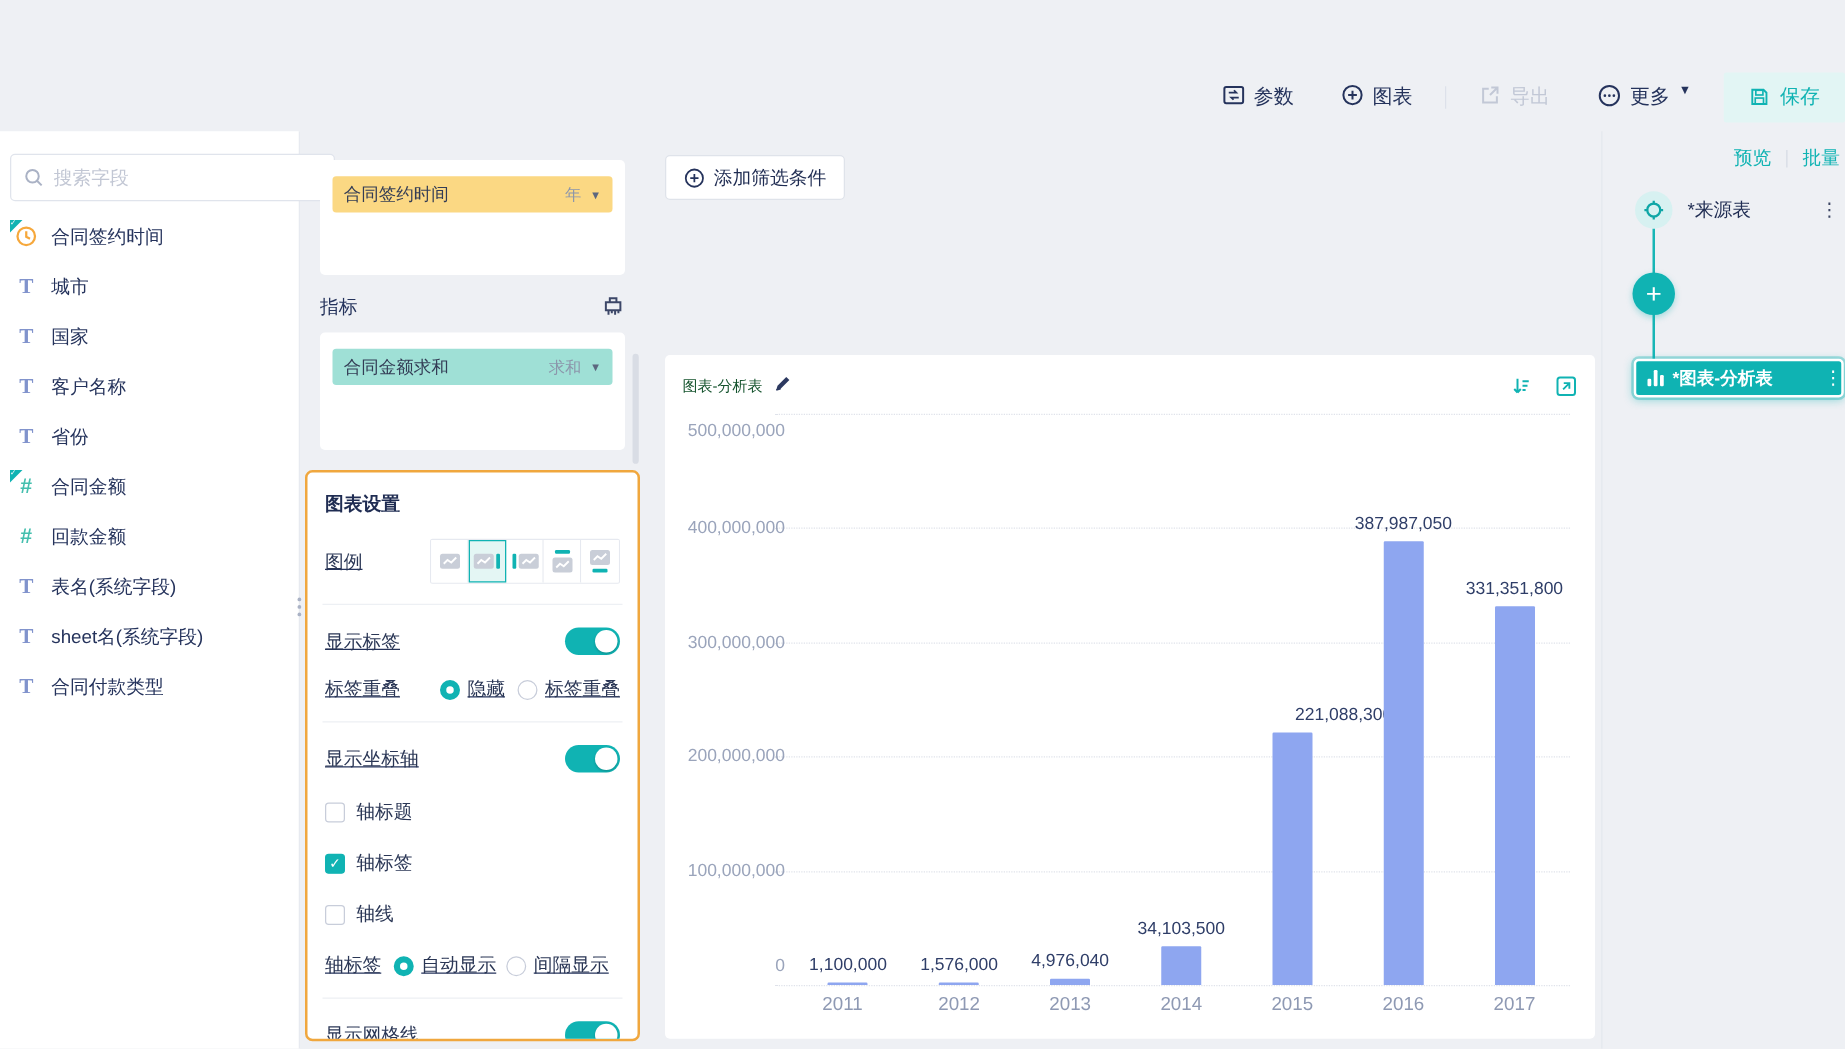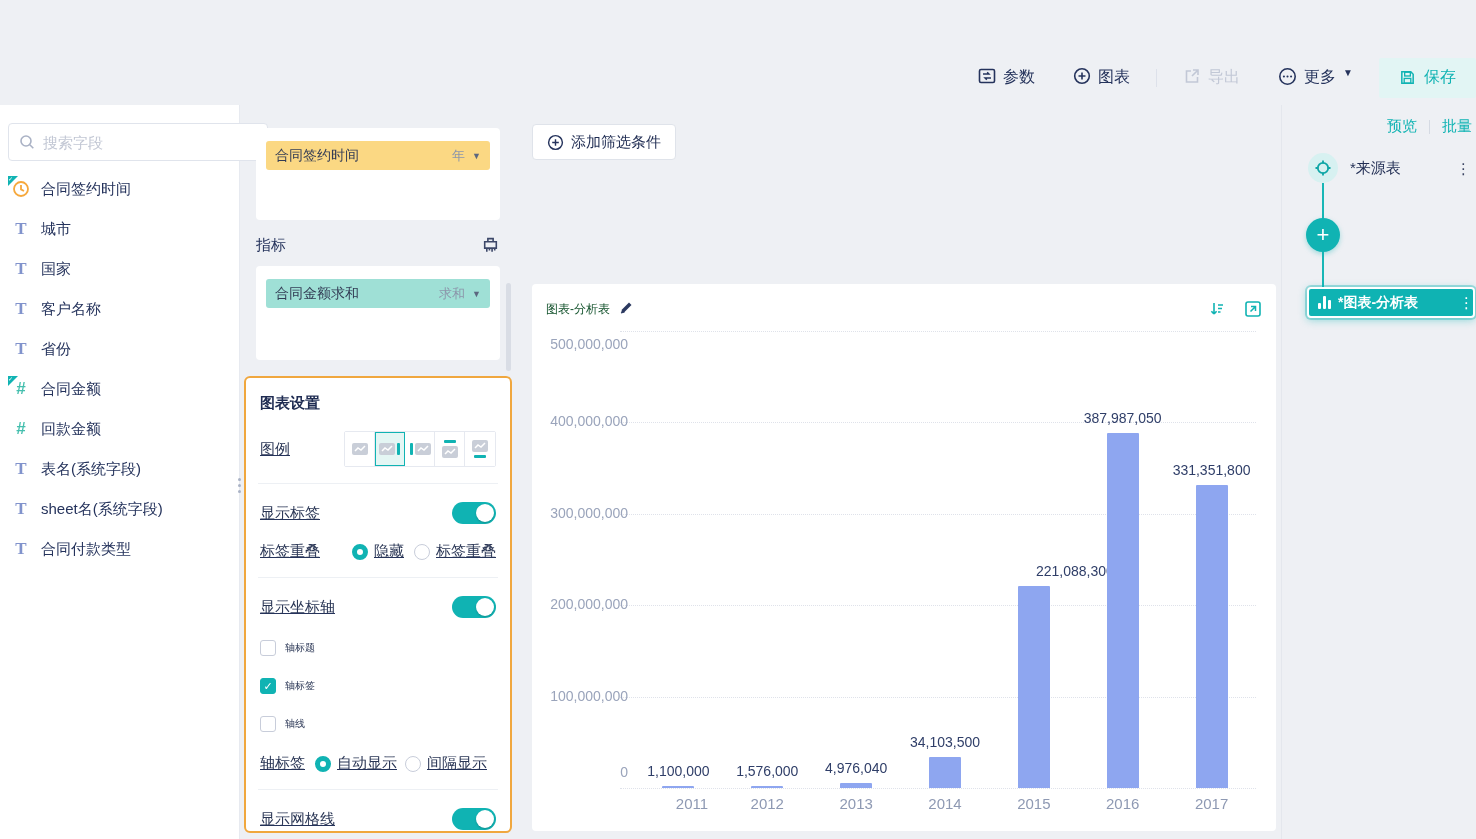--- a/index.html
+++ b/index.html
@@ -85,21 +85,21 @@
   .toggle.on { background:#10b3b3; }
   .toggle .knob { position:absolute; top:2px; left:2px; width:18px; height:18px; border-radius:50%; background:#fff; box-shadow:0 1px 2px rgba(0,0,0,.2); }
   .toggle.on .knob { left:auto; right:2px; }
   
   .radio { width:16px; height:16px; border-radius:50%; border:1px solid #c8cdda; background:#fff; cursor:pointer; flex:none; }
   .radio.on { border:5px solid #10b3b3; }
   .r-lbl { font-size:15px; color:#2a3655; margin-left:6px; }
   
   .cb { width:16px; height:16px; border-radius:3px; border:1px solid #c8cdda; background:#fff; cursor:pointer; flex:none; display:flex; align-items:center; justify-content:center; color:transparent; font-size:11px; }
   .cb.on { background:#10b3b3; border-color:#10b3b3; color:#fff; }
-  .cb-lbl { font-size:10px; color:#2a3655; margin-left:9px; }
+  .cb-lbl { font-size:15px; color:#2a3655; margin-left:9px; }
   .cb-row { display:flex; align-items:center; margin-top:22px; }
 
   
   #add-filter { position:absolute; left:532px; top:124px; height:36px; padding:0 14px; background:#fff; border:1px solid #dfe3ea; border-radius:4px; display:flex; align-items:center; gap:7px; font-size:15px; color:#1f2c52; cursor:pointer; }
   #filter-panel { position:absolute; left:532px; top:176px; width:744px; height:88px; background:#fff; border-radius:4px; display:flex; align-items:center; justify-content:center; }
   #filter-panel .hint { color:#b6bcca; font-size:15px; }
   #chart-card { position:absolute; left:532px; top:284px; width:744px; height:547px; background:#fff; border-radius:4px; }
   #chart-head { position:absolute; left:14px; top:12px; right:14px; height:26px; display:flex; align-items:center; }
   #chart-head .ct { font-size:12px; color:#14532d; }
   #chart-head .pencil { margin-left:8px; cursor:pointer; }
@@ -445,21 +445,21 @@
         <div class="gridline" style="top: 229.8px;"></div>
         <div class="ylab" style="top: 220.8px;">300,000,000</div>
         <div class="gridline" style="top: 321.2px;"></div>
         <div class="ylab" style="top: 312.2px;">200,000,000</div>
         <div class="gridline" style="top: 412.6px;"></div>
         <div class="ylab" style="top: 403.6px;">100,000,000</div>
         <div class="gridline" style="top: 504px;"></div>
         <div class="ylab" style="top: 480px;">0</div>
         <div class="bar" style="left: 130.429px; width: 32px; top: 502px; height: 2px;"></div>
         <div class="vlab" style="left: 66.4286px; top: 479px;">1,100,000</div>
-        <div class="xlab" style="left: 100px; top: 511px;">2011</div>
+        <div class="xlab" style="left: 82px; top: 511px;">2011</div>
         <div class="bar" style="left: 219.286px; width: 32px; top: 502px; height: 2px;"></div>
         <div class="vlab" style="left: 155.286px; top: 479px;">1,576,000</div>
         <div class="xlab" style="left: 175.286px; top: 511px;">2012</div>
         <div class="bar" style="left: 308.143px; width: 32px; top: 499.452px; height: 4.5481px;"></div>
         <div class="vlab" style="left: 244.143px; top: 476.452px;">4,976,040</div>
         <div class="xlab" style="left: 264.143px; top: 511px;">2013</div>
         <div class="bar" style="left: 397px; width: 32px; top: 472.829px; height: 31.1706px;"></div>
         <div class="vlab" style="left: 333px; top: 449.829px;">34,103,500</div>
         <div class="xlab" style="left: 353px; top: 511px;">2014</div>
         <div class="bar" style="left: 485.857px; width: 32px; top: 301.925px; height: 202.075px;"></div>

